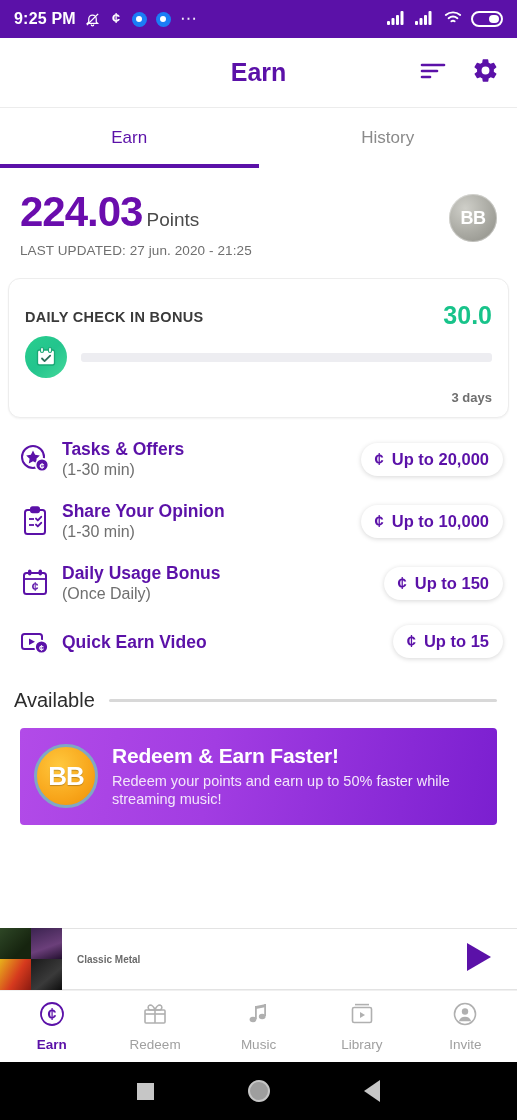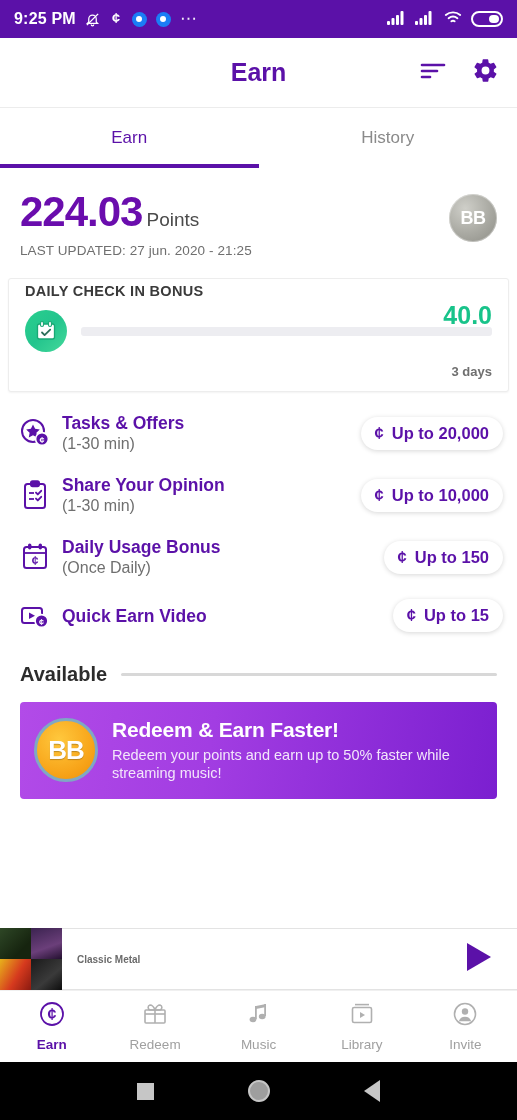--- a/index.html
+++ b/index.html
@@ -65,21 +65,21 @@
     background: radial-gradient(circle at 34% 30%, #cfcfc9 0%, #a9a9a2 55%, #8c8c85 100%);
     display: flex; align-items: center; justify-content: center;
     color: #fff; font-weight: bold; font-size: 18px; letter-spacing: -.5px;
     box-shadow: inset 0 0 0 1px rgba(255,255,255,.35);
     margin-top: 6px;
   }
 
   
   .checkin-card {
     margin: 4px 8px 0 8px; background: #fff; border: 1px solid #ededed;
-    border-radius: 3px; padding: 4px 16px 12px 16px;
+    border-radius: 12px; padding: 30px 16px 12px 16px;
     box-shadow: 0 1px 2px rgba(0,0,0,.05);
     position: relative; min-height: 102px;
   }
   .checkin-title { font-size: 14.5px; font-weight: bold; color: #3a3a3a; letter-spacing: .3px; }
   .checkin-amount {
     position: absolute; right: 16px; top: 22px;
     font-size: 25px; font-weight: bold; color: #18C38A;
   }
   .checkin-row { display: flex; align-items: center; margin-top: 11px; gap: 14px; }
   .checkin-icon {
@@ -99,21 +99,21 @@
   .earn-title { font-size: 17.5px; font-weight: bold; color: #5B11A8; line-height: 1.15; }
   .earn-sub { font-size: 16px; color: #6f6f6f; margin-top: 2px; }
   .pill {
     background: #fff; border-radius: 18px; padding: 7px 14px;
     box-shadow: 0 1px 5px rgba(0,0,0,.16);
     display: flex; align-items: center; gap: 8px; white-space: nowrap;
     font-size: 16.5px; font-weight: bold; color: #5B11A8;
   }
 
   
-  .available-row { display: flex; align-items: center; gap: 14px; padding: 20px 20px 6px 20px; font-weight: bold; }
+  .available-row { display: flex; align-items: center; gap: 14px; padding: 20px 20px 6px 14px; }
   .available-label { font-size: 20px; color: #2c2c2c; }
   .available-line { flex: 1; height: 3px; background: #d8d8d8; border-radius:2px; }
 
   
   .promo {
     margin: 10px 20px 0 20px; border-radius: 4px; overflow: hidden;
     background: linear-gradient(100deg, #B24BE8 0%, #A23DE2 40%, #7B1FD0 100%);
     display: flex; align-items: center; gap: 14px; padding: 16px 14px; min-height: 96px;
   }
   .promo-logo {
@@ -251,21 +251,21 @@
           <span class="points-value">224.03</span>
           <span class="points-label">Points</span>
         </div>
         <div class="points-updated">LAST UPDATED: 27 jun. 2020 - 21:25</div>
       </div>
       <div class="avatar">BB</div>
     </div>
 
     <div class="checkin-card">
       <div class="checkin-title">DAILY CHECK IN BONUS</div>
-      <div class="checkin-amount">40.0</div>
+      <div class="checkin-amount">30.0</div>
       <div class="checkin-row">
         <div class="checkin-icon">
           <svg width="24" height="24" viewBox="0 0 24 24" fill="none">
             <rect x="3.5" y="5" width="17" height="15" rx="2" fill="#fff"></rect>
             <rect x="3.5" y="5" width="17" height="15" rx="2" stroke="#1aa875" stroke-width="1.3"></rect>
             <rect x="6.5" y="2.5" width="3" height="5" rx="1.5" fill="#fff" stroke="#1aa875" stroke-width="1.2"></rect>
             <rect x="14.5" y="2.5" width="3" height="5" rx="1.5" fill="#fff" stroke="#1aa875" stroke-width="1.2"></rect>
             <path d="M8 13.5l2.6 2.6L16.2 10.6" stroke="#2c6e59" stroke-width="1.8" stroke-linecap="round" stroke-linejoin="round"></path>
           </svg>
         </div>

